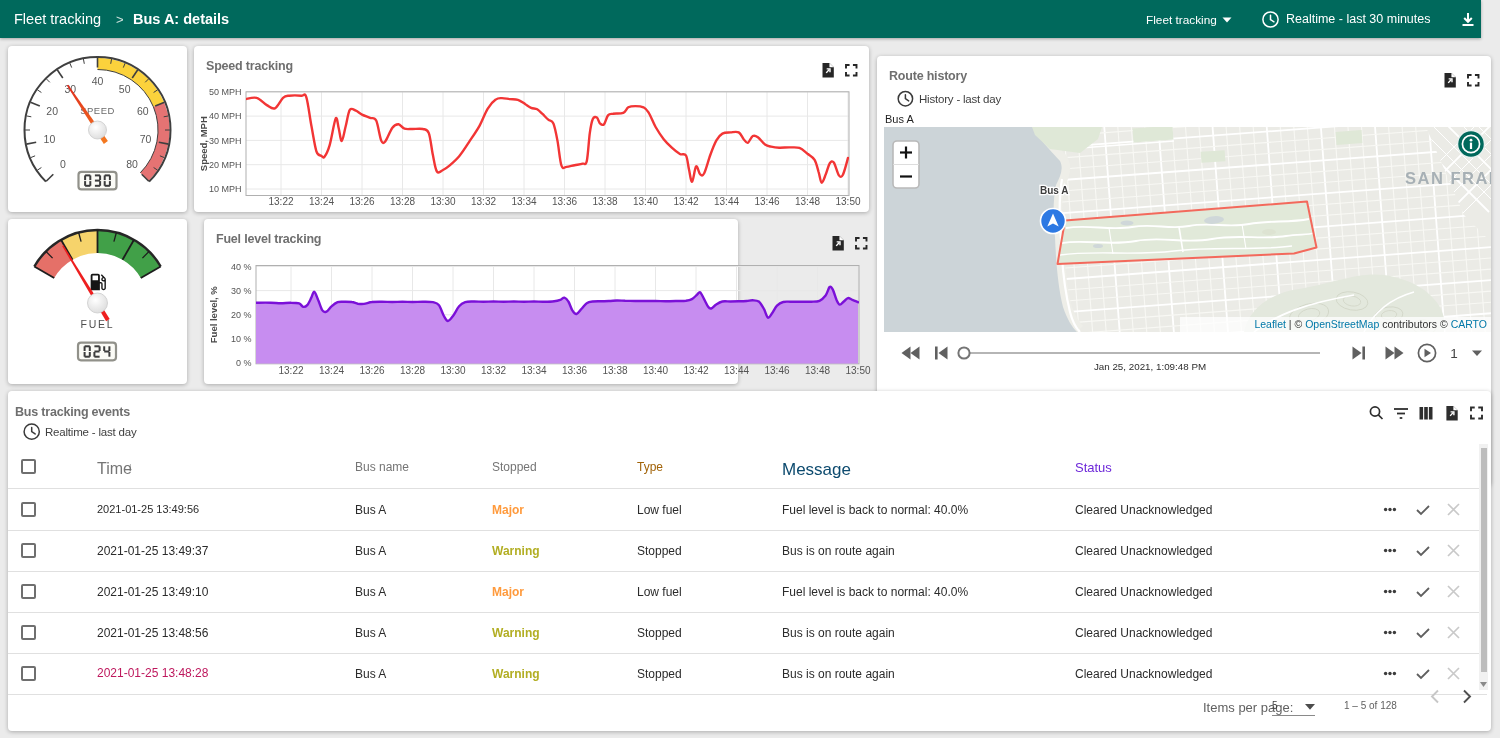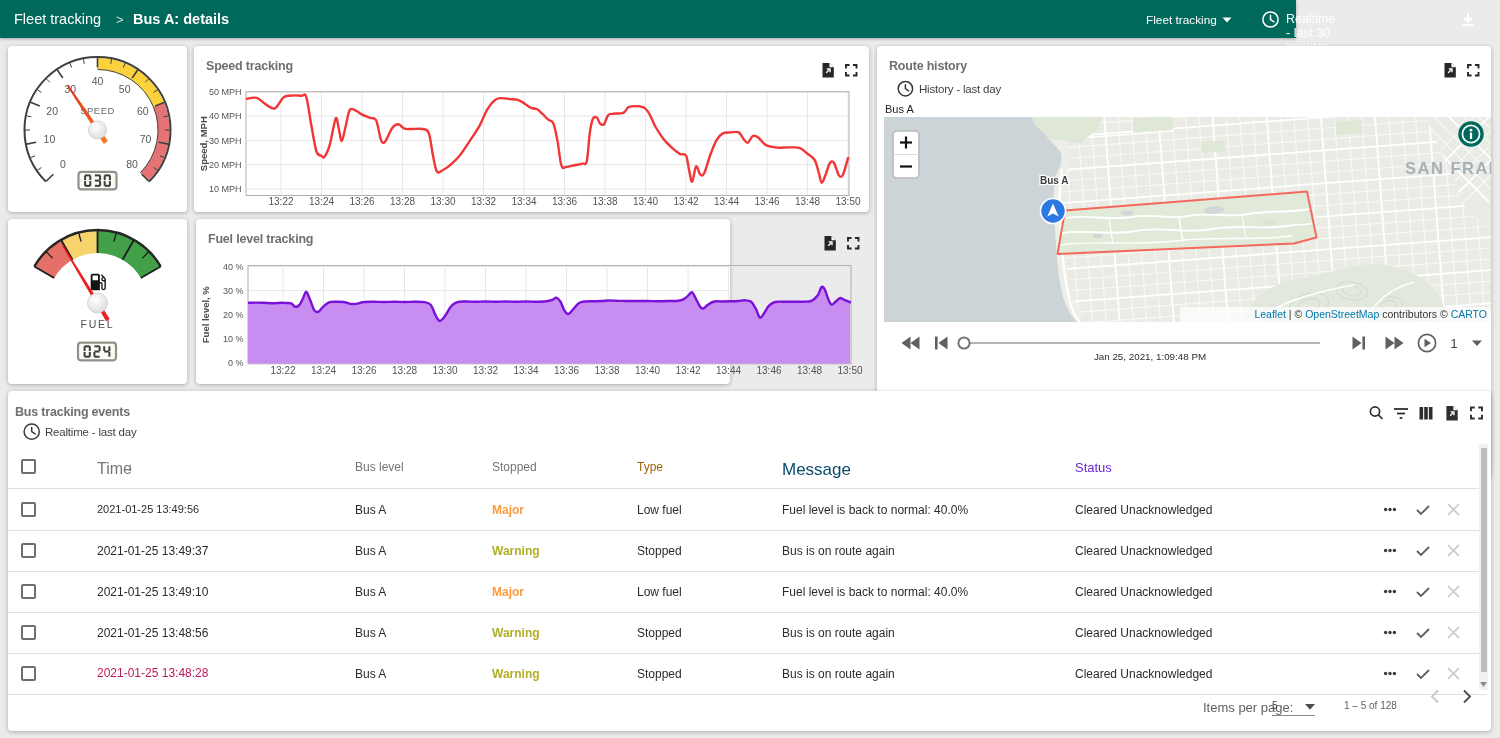--- a/index.html
+++ b/index.html
@@ -1,13 +1,13 @@
 <!DOCTYPE html>
 <html><head><meta charset="utf-8"><style>*{margin:0;padding:0;box-sizing:border-box}body{width:1500px;height:738px;font-family:"Liberation Sans",sans-serif;background:#ebebeb;overflow:hidden;position:relative}.card{position:absolute;background:#fff;border-radius:4px;box-shadow:0 1px 4px rgba(0,0,0,0.28)}.title{position:absolute;font-size:12.5px;font-weight:bold;color:#6f6f6f;letter-spacing:-0.2px}</style></head><body>
-<div style="position:absolute;left:0;top:0;width:1296px;height:38px;background:#00695c;box-shadow:0 1px 3px rgba(0,0,0,0.3)">
+<div style="position:absolute;left:0;top:0;width:1481px;height:38px;background:#00695c;box-shadow:0 1px 3px rgba(0,0,0,0.3)">
     <div style="position:absolute;left:14px;top:11px;font-size:14.5px;color:#fff">Fleet tracking</div>
     <div style="position:absolute;left:116px;top:12px;font-size:13px;color:#cfe2de">&gt;</div>
     <div style="position:absolute;left:133px;top:11px;font-size:14.5px;font-weight:bold;color:#fff">Bus A: details</div>
     <div style="position:absolute;left:1146px;top:12.5px;font-size:11.8px;color:#fff">Fleet tracking</div>
     <svg width="12" height="8" style="position:absolute;left:1222px;top:16.5px">
       <polygon points="0.5,0.5 9.5,0.5 5,5.5" fill="#fff"></polygon>
     </svg>
     <svg width="18" height="18" style="position:absolute;left:1262px;top:10.5px">
       <circle cx="8.5" cy="8.5" r="7.6" fill="none" stroke="#fff" stroke-width="1.5"></circle>
       <path d="M8.5,4.32 V8.5 L11.92,10.78" fill="none" stroke="#fff" stroke-width="1.5" stroke-linecap="round"></path>
@@ -194,21 +194,21 @@
       <text x="411.0" y="159" font-size="10" fill="#545454" text-anchor="middle">13:38</text>
       <text x="451.5" y="159" font-size="10" fill="#545454" text-anchor="middle">13:40</text>
       <text x="492.0" y="159" font-size="10" fill="#545454" text-anchor="middle">13:42</text>
       <text x="532.5" y="159" font-size="10" fill="#545454" text-anchor="middle">13:44</text>
       <text x="573.0" y="159" font-size="10" fill="#545454" text-anchor="middle">13:46</text>
       <text x="613.5" y="159" font-size="10" fill="#545454" text-anchor="middle">13:48</text>
       <text x="654.0" y="159" font-size="10" fill="#545454" text-anchor="middle">13:50</text>
       <text x="13" y="97.7" font-size="9.5" font-weight="bold" fill="#4a4a4a" text-anchor="middle" transform="rotate(-90 13 97.7)">Speed, MPH</text>
     </svg>
   </div>
-<div class="card" style="left:196px;top:219px;width:534px;height:165px">
+<div class="card" style="left:204px;top:219px;width:534px;height:165px">
     <div class="title" style="left:12px;top:12.5px">Fuel level tracking</div>
     <svg width="70" height="26" style="position:absolute;left:605px;top:12px">
       <path d="M23.5,5 h6.960000000000001 l4.35,4.35 v10.15 h-11.31 z" fill="#262626"></path>
       <path d="M30.46,5 v4.35 h4.35 z" fill="#fff"></path>
       <path d="M27.232300000000002,14.860000000000001 L30.286,11.525" stroke="#fff" stroke-width="1.4" fill="none"></path>
       <path d="M27.686,10.825000000000001 L30.986,10.825000000000001 L30.986,14.125" stroke="#fff" stroke-width="1.4" fill="none"></path>
       <path d="M47,10.57 V7 H50.57" fill="none" stroke="#262626" stroke-width="1.9"></path>
       <path d="M53.93,7 H57.5 V10.57" fill="none" stroke="#262626" stroke-width="1.9"></path>
       <path d="M57.5,13.93 V17.5 H53.93" fill="none" stroke="#262626" stroke-width="1.9"></path>
       <path d="M50.57,17.5 H47 V13.93" fill="none" stroke="#262626" stroke-width="1.9"></path>
@@ -260,21 +260,21 @@
       <text x="411.0" y="154.5" font-size="10" fill="#545454" text-anchor="middle">13:38</text>
       <text x="451.5" y="154.5" font-size="10" fill="#545454" text-anchor="middle">13:40</text>
       <text x="492.0" y="154.5" font-size="10" fill="#545454" text-anchor="middle">13:42</text>
       <text x="532.5" y="154.5" font-size="10" fill="#545454" text-anchor="middle">13:44</text>
       <text x="573.0" y="154.5" font-size="10" fill="#545454" text-anchor="middle">13:46</text>
       <text x="613.5" y="154.5" font-size="10" fill="#545454" text-anchor="middle">13:48</text>
       <text x="654.0" y="154.5" font-size="10" fill="#545454" text-anchor="middle">13:50</text>
       <text x="13" y="95.7" font-size="9.5" font-weight="bold" fill="#4a4a4a" text-anchor="middle" transform="rotate(-90 13 95.7)">Fuel level, %</text>
     </svg>
   </div>
-<div class="card" style="left:877px;top:46px;width:614px;height:429px">
+<div class="card" style="left:877px;top:56px;width:614px;height:429px">
     <div class="title" style="left:12px;top:12.5px">Route history</div>
     <svg width="70" height="26" style="position:absolute;left:544px;top:12px">
       <path d="M23.5,5 h6.960000000000001 l4.35,4.35 v10.15 h-11.31 z" fill="#262626"></path>
       <path d="M30.46,5 v4.35 h4.35 z" fill="#fff"></path>
       <path d="M27.232300000000002,14.860000000000001 L30.286,11.525" stroke="#fff" stroke-width="1.4" fill="none"></path>
       <path d="M27.686,10.825000000000001 L30.986,10.825000000000001 L30.986,14.125" stroke="#fff" stroke-width="1.4" fill="none"></path>
       <path d="M47,10.57 V7 H50.57" fill="none" stroke="#262626" stroke-width="1.9"></path>
       <path d="M53.93,7 H57.5 V10.57" fill="none" stroke="#262626" stroke-width="1.9"></path>
       <path d="M57.5,13.93 V17.5 H53.93" fill="none" stroke="#262626" stroke-width="1.9"></path>
       <path d="M50.57,17.5 H47 V13.93" fill="none" stroke="#262626" stroke-width="1.9"></path>
@@ -497,21 +497,21 @@
       <path d="M93.36000000000001,5 v4.35 h4.35 z" fill="#fff"></path>
       <path d="M90.1323,14.860000000000001 L93.186,11.525" stroke="#fff" stroke-width="1.4" fill="none"></path>
       <path d="M90.58600000000001,10.825000000000001 L93.88600000000001,10.825000000000001 L93.88600000000001,14.125" stroke="#fff" stroke-width="1.4" fill="none"></path>
       <path d="M111,10.24 V6.5 H114.74" fill="none" stroke="#2e2e2e" stroke-width="1.9"></path>
       <path d="M118.26,6.5 H122 V10.24" fill="none" stroke="#2e2e2e" stroke-width="1.9"></path>
       <path d="M122,13.76 V17.5 H118.26" fill="none" stroke="#2e2e2e" stroke-width="1.9"></path>
       <path d="M114.74,17.5 H111 V13.76" fill="none" stroke="#2e2e2e" stroke-width="1.9"></path>
     </svg>
     <div style="position:absolute;left:13px;top:68px;width:14.5px;height:14.5px;border:2px solid #6f6f6f;border-radius:2px"></div>
     <div style="position:absolute;left:89px;top:69px;font-size:16px;color:#757575">Time</div>
-    <div style="position:absolute;left:347px;top:69px;font-size:12px;color:#757575">Bus level</div>
+    <div style="position:absolute;left:347px;top:69px;font-size:12px;color:#757575">Bus name</div>
     <div style="position:absolute;left:484px;top:69px;font-size:12px;color:#757575">Stopped</div>
     <div style="position:absolute;left:629px;top:69px;font-size:12px;color:#a16207">Type</div>
     <div style="position:absolute;left:774px;top:69px;font-size:17px;color:#0c4a6e">Message</div>
     <div style="position:absolute;left:1067px;top:69px;font-size:13px;color:#6d28d9">Status</div>
     <div style="position:absolute;left:119px;top:69px;font-size:12px;color:#757575">↓</div>
     <div style="position:absolute;left:0;top:97px;width:1479px;height:1px;background:#e0e0e0"></div>
     <div style="position:absolute;left:13px;top:111.0px;width:14.5px;height:14.5px;border:2px solid #6f6f6f;border-radius:2px"></div>
     <div style="position:absolute;left:89px;top:111.5px;font-size:11px;color:#2b2b2b">2021-01-25 13:49:56</div>
     <div style="position:absolute;left:347px;top:111.5px;font-size:12px;color:#2b2b2b">Bus A</div>
     <div style="position:absolute;left:484px;top:111.5px;font-size:12px;font-weight:bold;color:#ff9a3c">Major</div>

